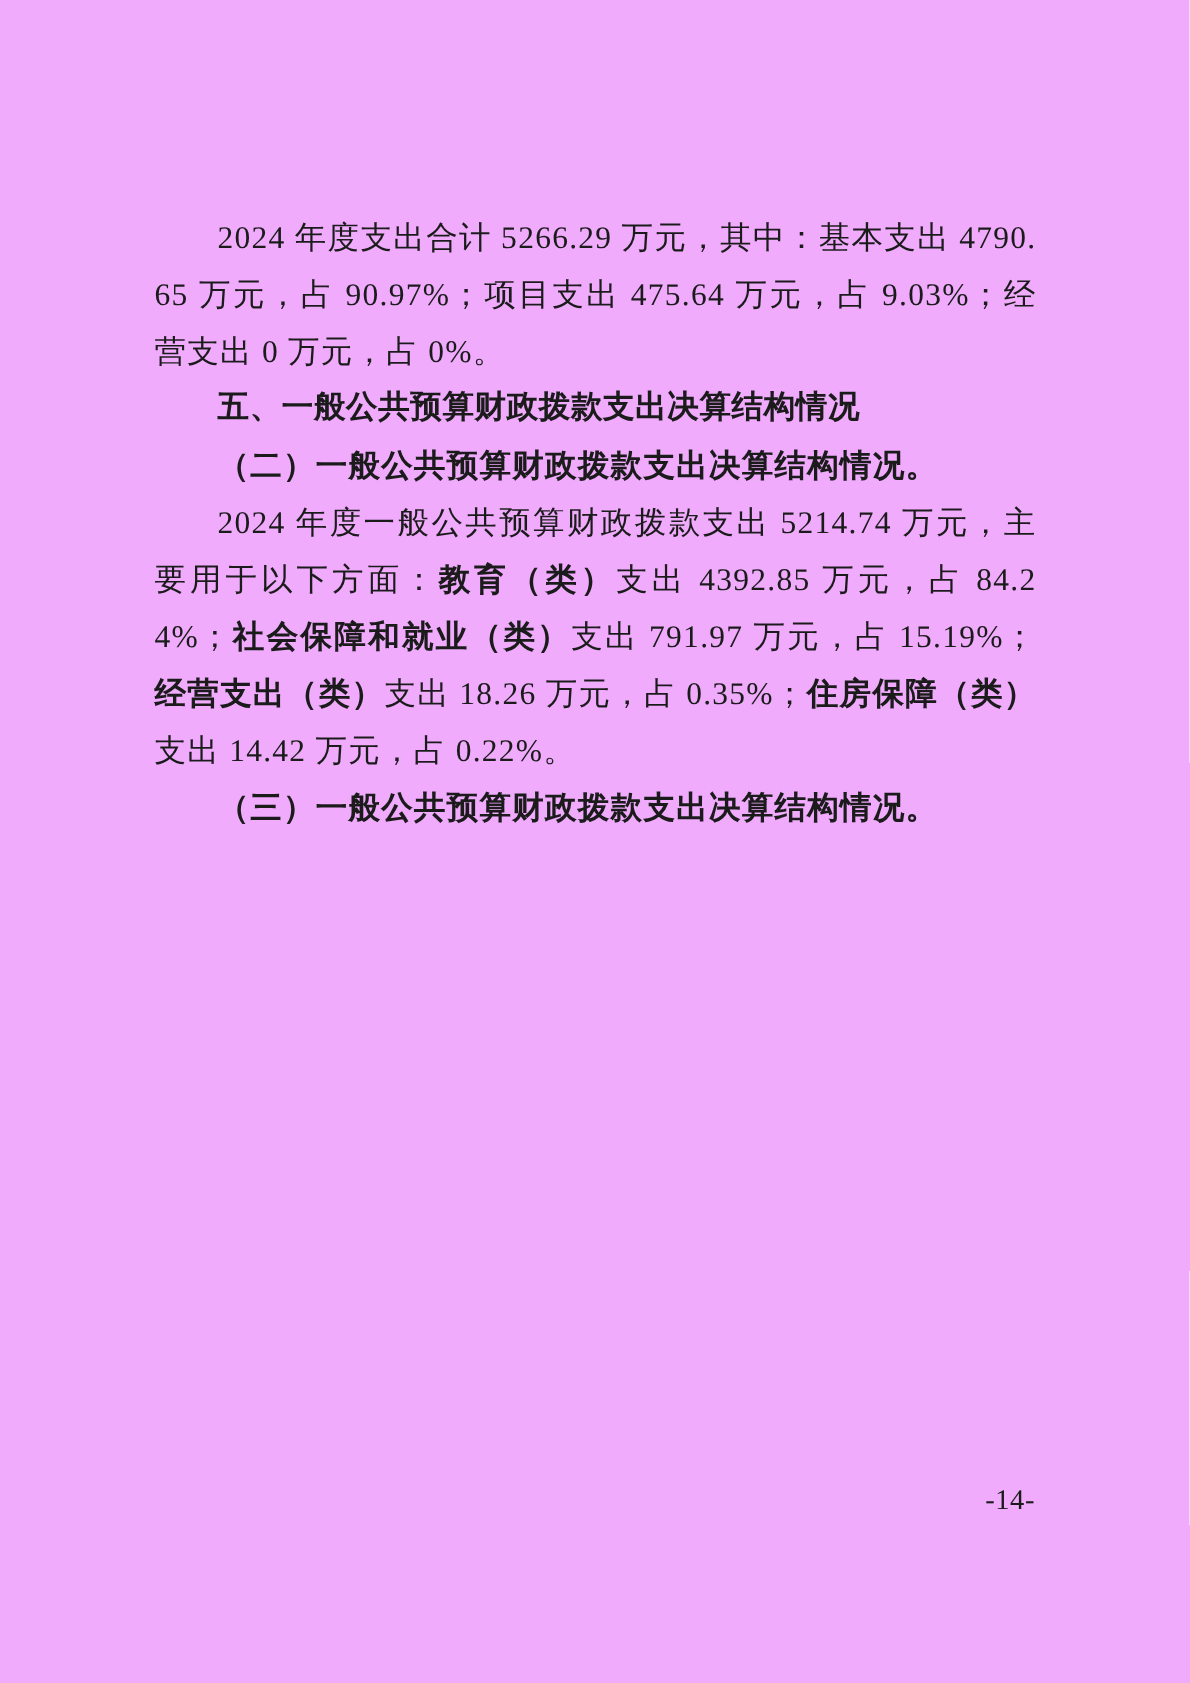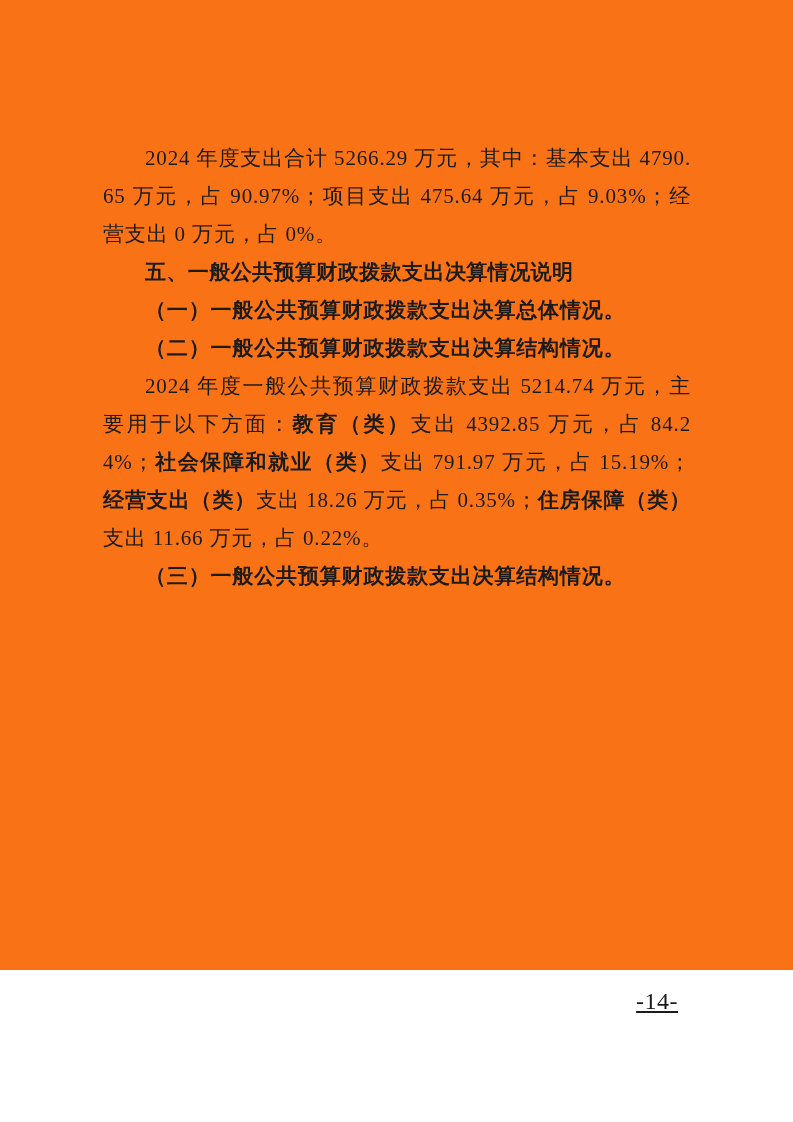--- a/index.html
+++ b/index.html
@@ -7,22 +7,22 @@
     width: 793px;
     height: 1122px;
     background: #ffffff;
     font-family: "Liberation Serif", "DejaVu Serif", serif;
     color: #1b1b1b;
     overflow: hidden;
   }
   .page {
     position: relative;
     width: 793px;
-    height: 970px;
-    background: #f97316;
+    height: 1122px;
+    background: #f0abfc;
     padding-left: 48px;
   }
   .doc-body {
     position: absolute;
     left: 103px;
     top: 139px;
     width: 588px;
   }
   .doc-body p {
     font-size: 21px;
@@ -40,34 +40,32 @@
   }
   .doc-body p.subheading {
     font-weight: bold;
   }
   .doc-body span.bold {
     font-weight: bold;
   }
   .page-number {
     position: absolute;
     top: 990px;
-    right: 115px;
-    font-size: 24px;
+    right: 103px;
+    font-size: 19px;
     line-height: 22px;
     letter-spacing: 0.02em;
     color: #1b1b1b;
-    text-decoration: underline;
   }
 </style>
 </head>
 <body>
 
 <div class="page">
   <div class="doc-body">
       <p class="body"><span>2024 年度支出合计 5266.29 万元，其中：基本支出 4790.65 万元，占 90.97%；项目支出 475.64 万元，占 9.03%；经营支出 0 万元，占 0%。</span></p>
-      <p class="heading"><span class="bold">五、一般公共预算财政拨款支出决算情况说明</span></p>
-      <p class="subheading"><span class="bold">（一）一般公共预算财政拨款支出决算总体情况。</span></p>
+      <p class="heading"><span class="bold">五、一般公共预算财政拨款支出决算结构情况</span></p>
       <p class="subheading"><span class="bold">（二）一般公共预算财政拨款支出决算结构情况。</span></p>
-      <p class="body"><span>2024 年度一般公共预算财政拨款支出 5214.74 万元，主要用于以下方面：</span><span class="bold">教育（类）</span><span>支出 4392.85 万元，占 84.24%；</span><span class="bold">社会保障和就业（类）</span><span>支出 791.97 万元，占 15.19%；</span><span class="bold">经营支出（类）</span><span>支出 18.26 万元，占 0.35%；</span><span class="bold">住房保障（类）</span><span>支出 11.66 万元，占 0.22%。</span></p>
+      <p class="body"><span>2024 年度一般公共预算财政拨款支出 5214.74 万元，主要用于以下方面：</span><span class="bold">教育（类）</span><span>支出 4392.85 万元，占 84.24%；</span><span class="bold">社会保障和就业（类）</span><span>支出 791.97 万元，占 15.19%；</span><span class="bold">经营支出（类）</span><span>支出 18.26 万元，占 0.35%；</span><span class="bold">住房保障（类）</span><span>支出 14.42 万元，占 0.22%。</span></p>
       <p class="subheading"><span class="bold">（三）一般公共预算财政拨款支出决算结构情况。</span></p>
     </div>
   <div class="page-number">-14-</div>
 </div>
 
 </body></html>

